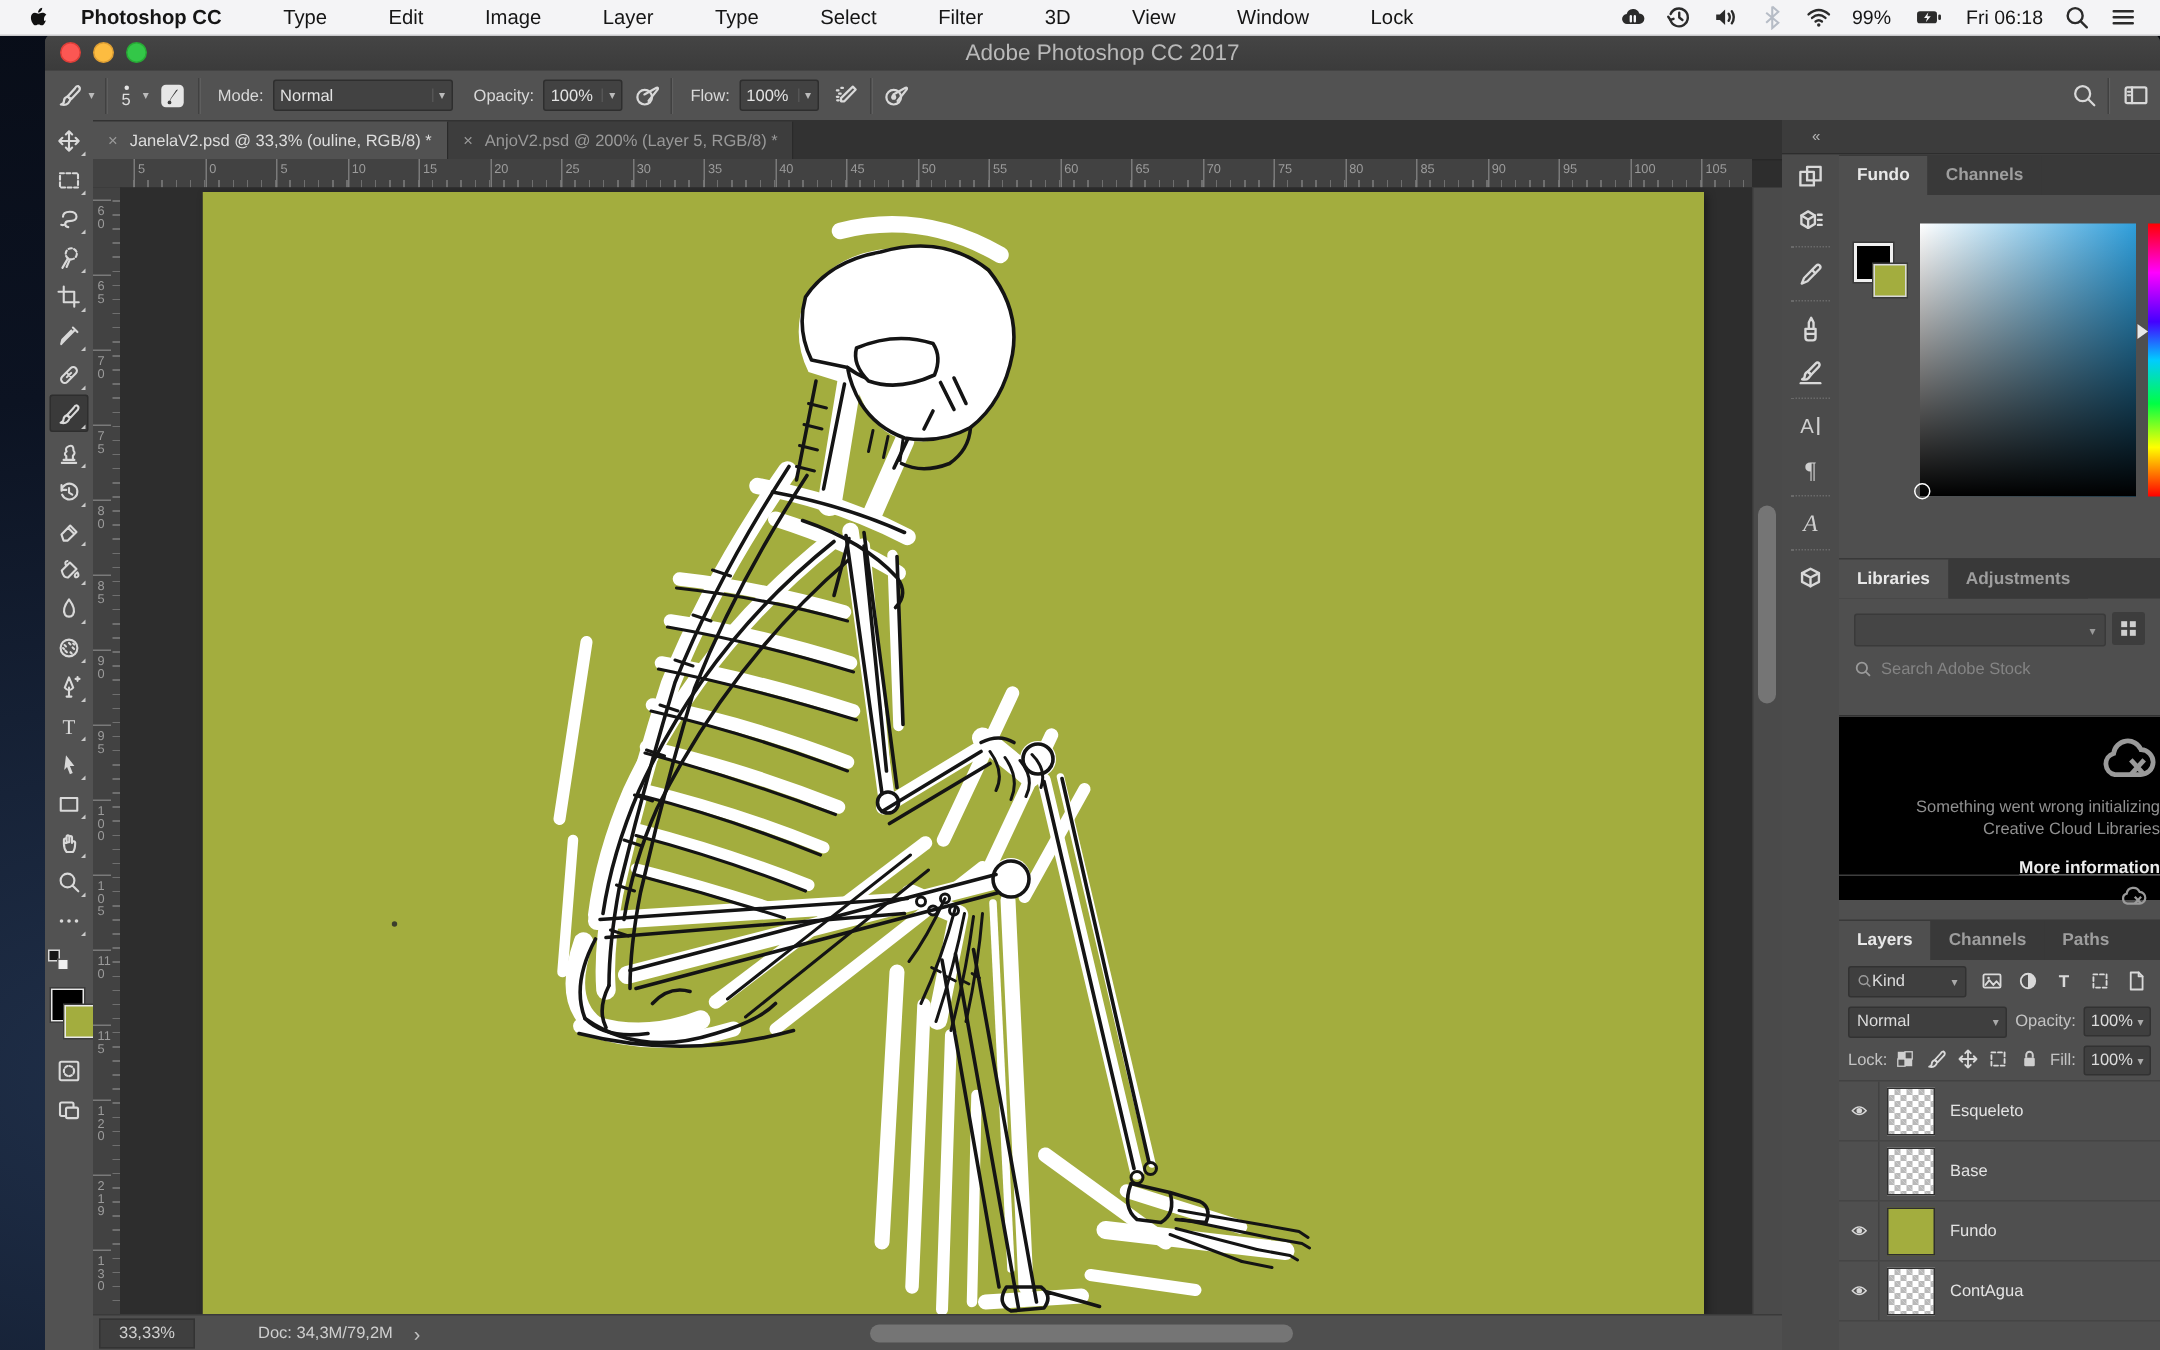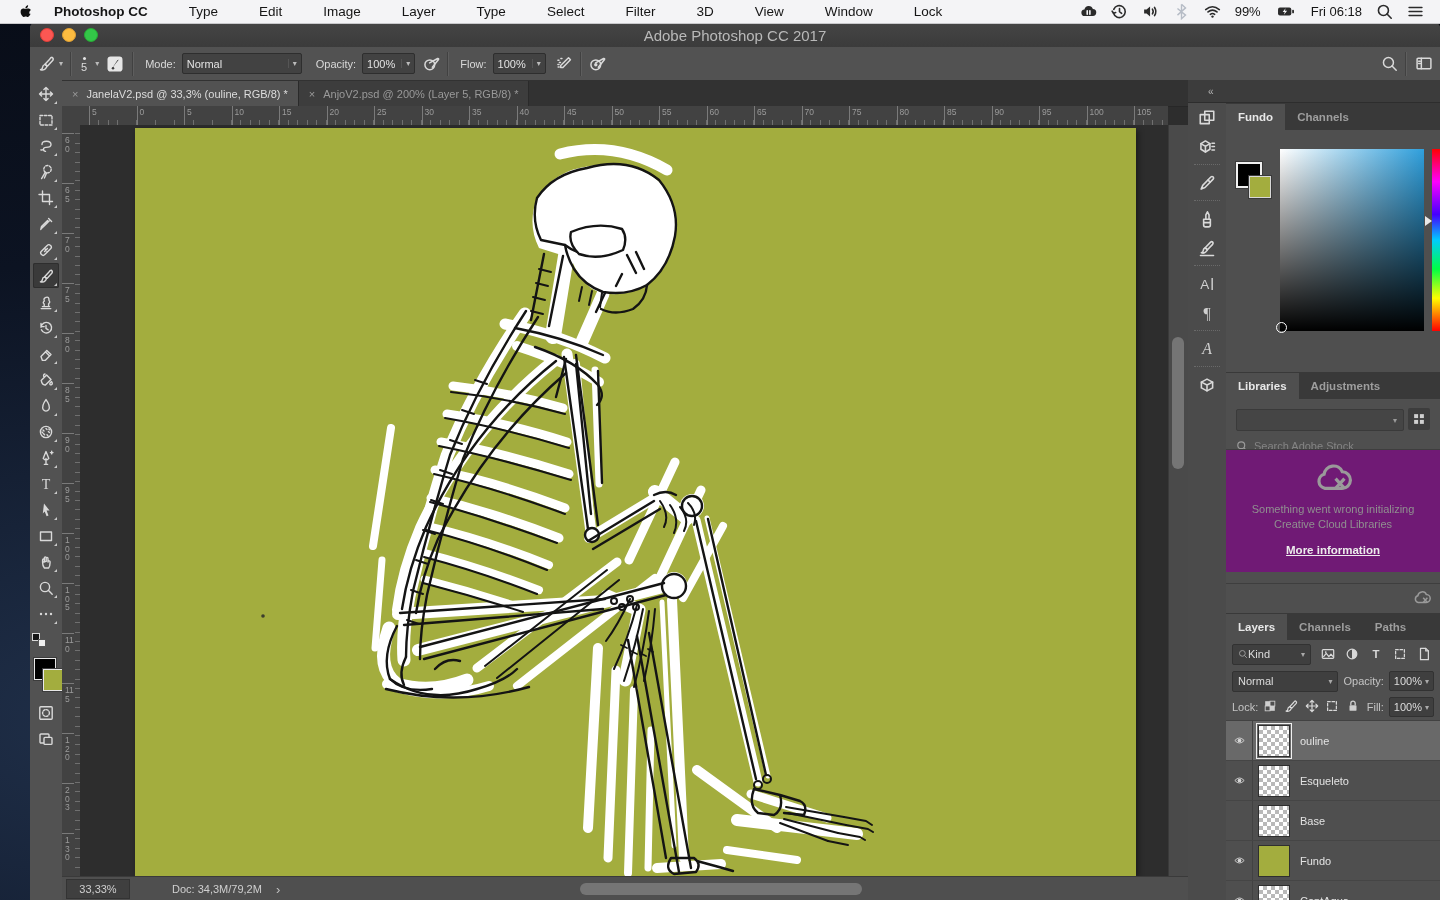--- a/index.html
+++ b/index.html
@@ -111,21 +111,21 @@
     background:linear-gradient(to bottom,#ff0000,#ff00ff 18%,#4400ff 36%,#00ccff 50%,#00ff44 66%,#ffff00 82%,#ff0000)}
 
   
   #lib-panel{position:relative;height:214px;font-size:11px;color:#c9c9c9}
   #lib-dd{position:absolute;left:10px;top:10px;width:166px;height:20px;background:#454545;border:1px solid #3a3a3a;border-radius:2px;display:flex;align-items:center}
   #lib-dd .chev{margin-left:auto;margin-right:6px;color:#9a9a9a;font-size:8px}
   #lib-grid{position:absolute;left:182px;top:9px;width:22px;height:22px;background:#3d3d3d;border-radius:2px;display:flex;align-items:center;justify-content:center}
   #lib-grid svg{width:12px;height:12px}
   #lib-search{position:absolute;left:10px;top:38px;width:194px;height:18px;display:flex;align-items:center;gap:6px;color:#848484}
   #lib-search svg{width:12px;height:12px}
-  #lib-msg{position:absolute;left:0;top:50px;width:214px;height:122px;background:#701a75;border-top:1px solid #3e3e3e;text-align:center}
+  #lib-msg{position:absolute;left:0;top:78px;width:214px;height:122px;background:#000000;border-top:1px solid #3e3e3e;text-align:right}
   #lib-cloudx{width:44px;height:34px;margin:12px auto 4px}
   #lib-msg .l1,#lib-msg .l2{color:#909090;font-size:11px;line-height:15px}
   #lib-link{display:inline-block;margin-top:12px;color:#ececec;font-weight:bold;text-decoration:underline;font-size:11.5px}
   #lib-bottom{position:absolute;left:0;top:184px;width:214px;height:30px;border-top:1px solid #3e3e3e}
   #lib-bottom .cx{position:absolute;right:8px;top:6px;width:20px;height:16px}
 
   
   #layers-panel{position:relative;height:323px;font-size:11px;color:#d2d2d2}
   .lrowbar{display:flex;align-items:center;height:28px;padding:0 6px;gap:5px}
   .dd{background:#3f3f3f;border:1px solid #323232;border-radius:2px;height:19px;display:flex;align-items:center;padding:0 5px;color:#dcdcdc}
@@ -603,21 +603,21 @@
           <div class="vlab">75</div>
           <div class="vlab">80</div>
           <div class="vlab">85</div>
           <div class="vlab">90</div>
           <div class="vlab">95</div>
           <div class="vlab">100</div>
           <div class="vlab">105</div>
           <div class="vlab">110</div>
           <div class="vlab">115</div>
           <div class="vlab">120</div>
-          <div class="vlab">203</div>
+          <div class="vlab">219</div>
           <div class="vlab">130</div>
         </div>
     </div>
 
     <div class="abs" id="pasteboard">
       <div class="abs" id="canvas">
 
         <svg viewBox="0 0 1001 748" width="1001" height="748">
           <rect x="0" y="0" width="1001" height="748" fill="#a3ad3e"></rect>
           <g stroke="#ffffff" fill="none" stroke-linecap="round" stroke-linejoin="round">
@@ -1011,32 +1011,20 @@
                   <path d="M5.5 7V4.9a2.5 2.5 0 0 1 5 0V7" stroke="#cfcfcf" fill="none" stroke-width="1.5"></path>
                 </svg></span></span>
           <span class="minilab" style="margin-left:auto">Fill:</span>
           <span class="valbox">
               <span>100%</span>
               <span class="chev" style="margin-left:3px;font-size:8px;color:#aaa">▾</span>
             </span>
         </div>
         <div id="layers-list">
 
-            <div class="lrow sel">
-              <span class="eyebox">
-                <span class="ew on" data-icon="eye">
-                  <svg viewBox="0 0 16 16">
-                    <path d="M1.2 6Q8 -1.4 14.8 6Q8 13.4 1.2 6Z" transform="translate(0 2)" fill="none" stroke="#d6d6d6" stroke-width="1.3"></path>
-                    <circle cx="8" cy="8" r="2.7" fill="#d6d6d6"></circle>
-                  </svg>
-                </span>
-              </span>
-              <span class="lthumb"></span>
-              <span class="lname">ouline</span>
-            </div>
 
             <div class="lrow">
               <span class="eyebox">
                 <span class="ew on" data-icon="eye">
                   <svg viewBox="0 0 16 16">
                     <path d="M1.2 6Q8 -1.4 14.8 6Q8 13.4 1.2 6Z" transform="translate(0 2)" fill="none" stroke="#d6d6d6" stroke-width="1.3"></path>
                     <circle cx="8" cy="8" r="2.7" fill="#d6d6d6"></circle>
                   </svg>
                 </span>
               </span>

